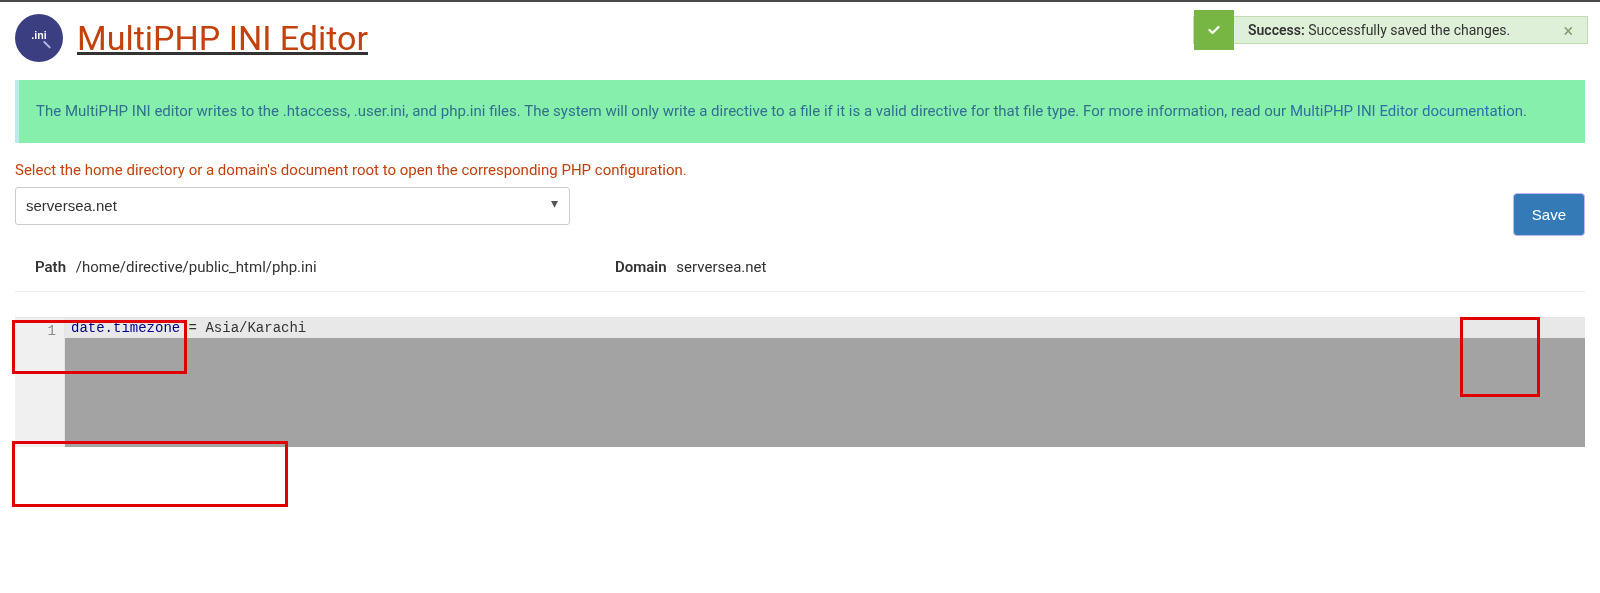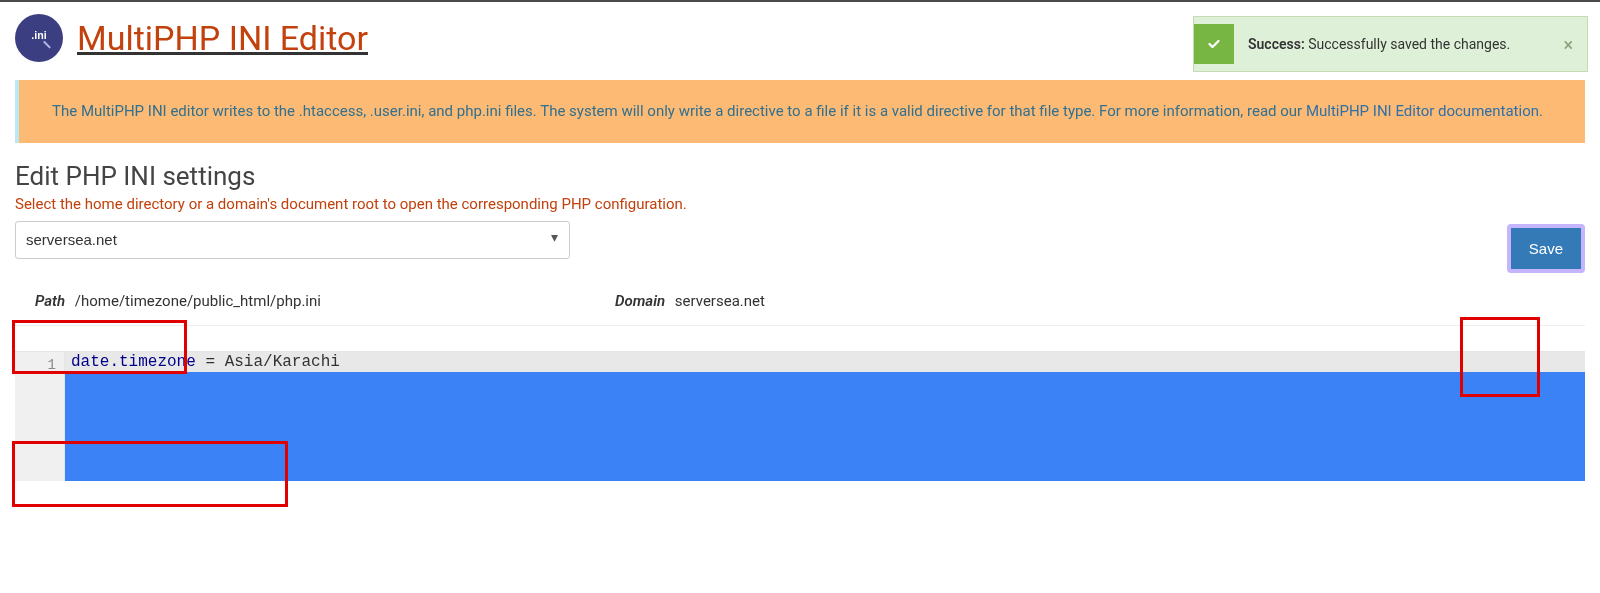--- a/index.html
+++ b/index.html
@@ -38,21 +38,21 @@
   .alert-success {
     position: absolute;
     top: 14px;
     right: 12px;
     background: #dff0d8;
     border: 1px solid #c5dbb4;
     display: flex;
     align-items: center;
     padding: 0;
     min-width: 395px;
-    height: 56px;
+    height: 28px;
   }
   .alert-check {
     width: 40px;
     height: 40px;
     background: #77b642;
     display: flex;
     align-items: center;
     justify-content: center;
     color: #fff;
     font-size: 18px;
@@ -65,24 +65,24 @@
   }
   .alert-text .bold { font-weight: 600; }
   .alert-close {
     padding: 0 14px;
     color: #8aa07b;
     cursor: pointer;
     font-size: 18px;
   }
   .content { padding: 0 15px; }
   .info-box {
-    background: #fdba74;
+    background: #86efac;
     border-left: 4px solid #bce8f1;
     color: #31708f;
-    padding: 20px 33px;
+    padding: 20px 17px;
     line-height: 1.5;
     font-size: 15px;
     margin-bottom: 18px;
   }
   .info-box a { color: #2f70a7; text-decoration: none; }
   .tabs {
     display: flex;
     border-bottom: 1px solid #ddd;
     margin-bottom: 18px;
   }
@@ -133,38 +133,38 @@
   .select-wrap::after {
     content: "▾";
     position: absolute;
     right: 12px;
     top: 8px;
     color: #555;
     pointer-events: none;
   }
   .save-btn {
     background: #337ab7;
-    border: 4px solid #c4b5fd;
+    border: 1px solid #c4b5fd;
     color: #fff;
     padding: 12px 18px;
     border-radius: 4px;
     font-size: 15px;
     cursor: pointer;
   }
   .meta-bar {
     display: flex;
     padding: 15px 20px;
     font-size: 15px;
     color: #333;
     border-bottom: 1px solid #eee;
   }
   .meta-item { margin-right: 60px; }
   .meta-item:nth-child(1){ width:580px; margin-right:0; }
   .meta-item:nth-child(2){ width:360px; margin-right:0; }
-  .meta-label { font-weight: 600; margin-right: 6px; font-style: italic; }
+  .meta-label { font-weight: 600; margin-right: 6px; }
   .editor {
     display: flex;
     margin-top: 25px;
     border-top: 1px solid #e5e5e5;
     height: 130px;
   }
   .gutter {
     width: 50px;
     background: #f0f0f0;
     border-right: 1px solid #e5e5e5;
@@ -173,23 +173,23 @@
     color: #888;
     font-family: "Courier New", monospace;
     font-size: 14px;
   }
   .gutter .ln {
     height: 20px;
     line-height: 20px;
   }
   .code-area {
     flex: 1;
-    background: #3b82f6;
+    background: #a3a3a3;
     font-family: "Courier New", monospace;
-    font-size: 16px;
+    font-size: 14px;
   }
   .code-line {
     height: 20px;
     line-height: 20px;
     padding: 0 6px;
     white-space: pre;
   }
   .code-line.active { background: #e8e8e8; }
   .tok-key { color: #00008b; }
   .tok-op { color: #333; }
@@ -232,36 +232,35 @@
     <div class="alert-close">×</div>
   </div>
 </div>
 
 <div class="content">
   <div class="info-box">
     <span>The MultiPHP INI editor writes to the .htaccess, .user.ini, and php.ini files. The system will only write a directive to a file if it is a valid directive for that file type. For more information, read our </span><a href="#">MultiPHP INI Editor documentation</a><span>.</span>
   </div>
 
 
-  <h2 class="section-title">Edit PHP INI settings</h2>
   <p class="section-sub">Select the home directory or a domain's document root to open the corresponding PHP configuration.</p>
 
   <div class="controls-row">
     <div class="select-wrap">
       <select class="domain-select">
         <option>serversea.net</option>
       </select>
     </div>
     <button class="save-btn">Save</button>
   </div>
 
   <div class="meta-bar">
     <div class="meta-item">
       <span class="meta-label">Path</span>
-      <span>/home/timezone/public_html/php.ini</span>
+      <span>/home/directive/public_html/php.ini</span>
     </div>
     <div class="meta-item">
       <span class="meta-label">Domain</span>
       <span>serversea.net</span>
     </div>
   </div>
 
   <div class="editor">
     <div class="gutter">
       <div class="ln">1</div>

